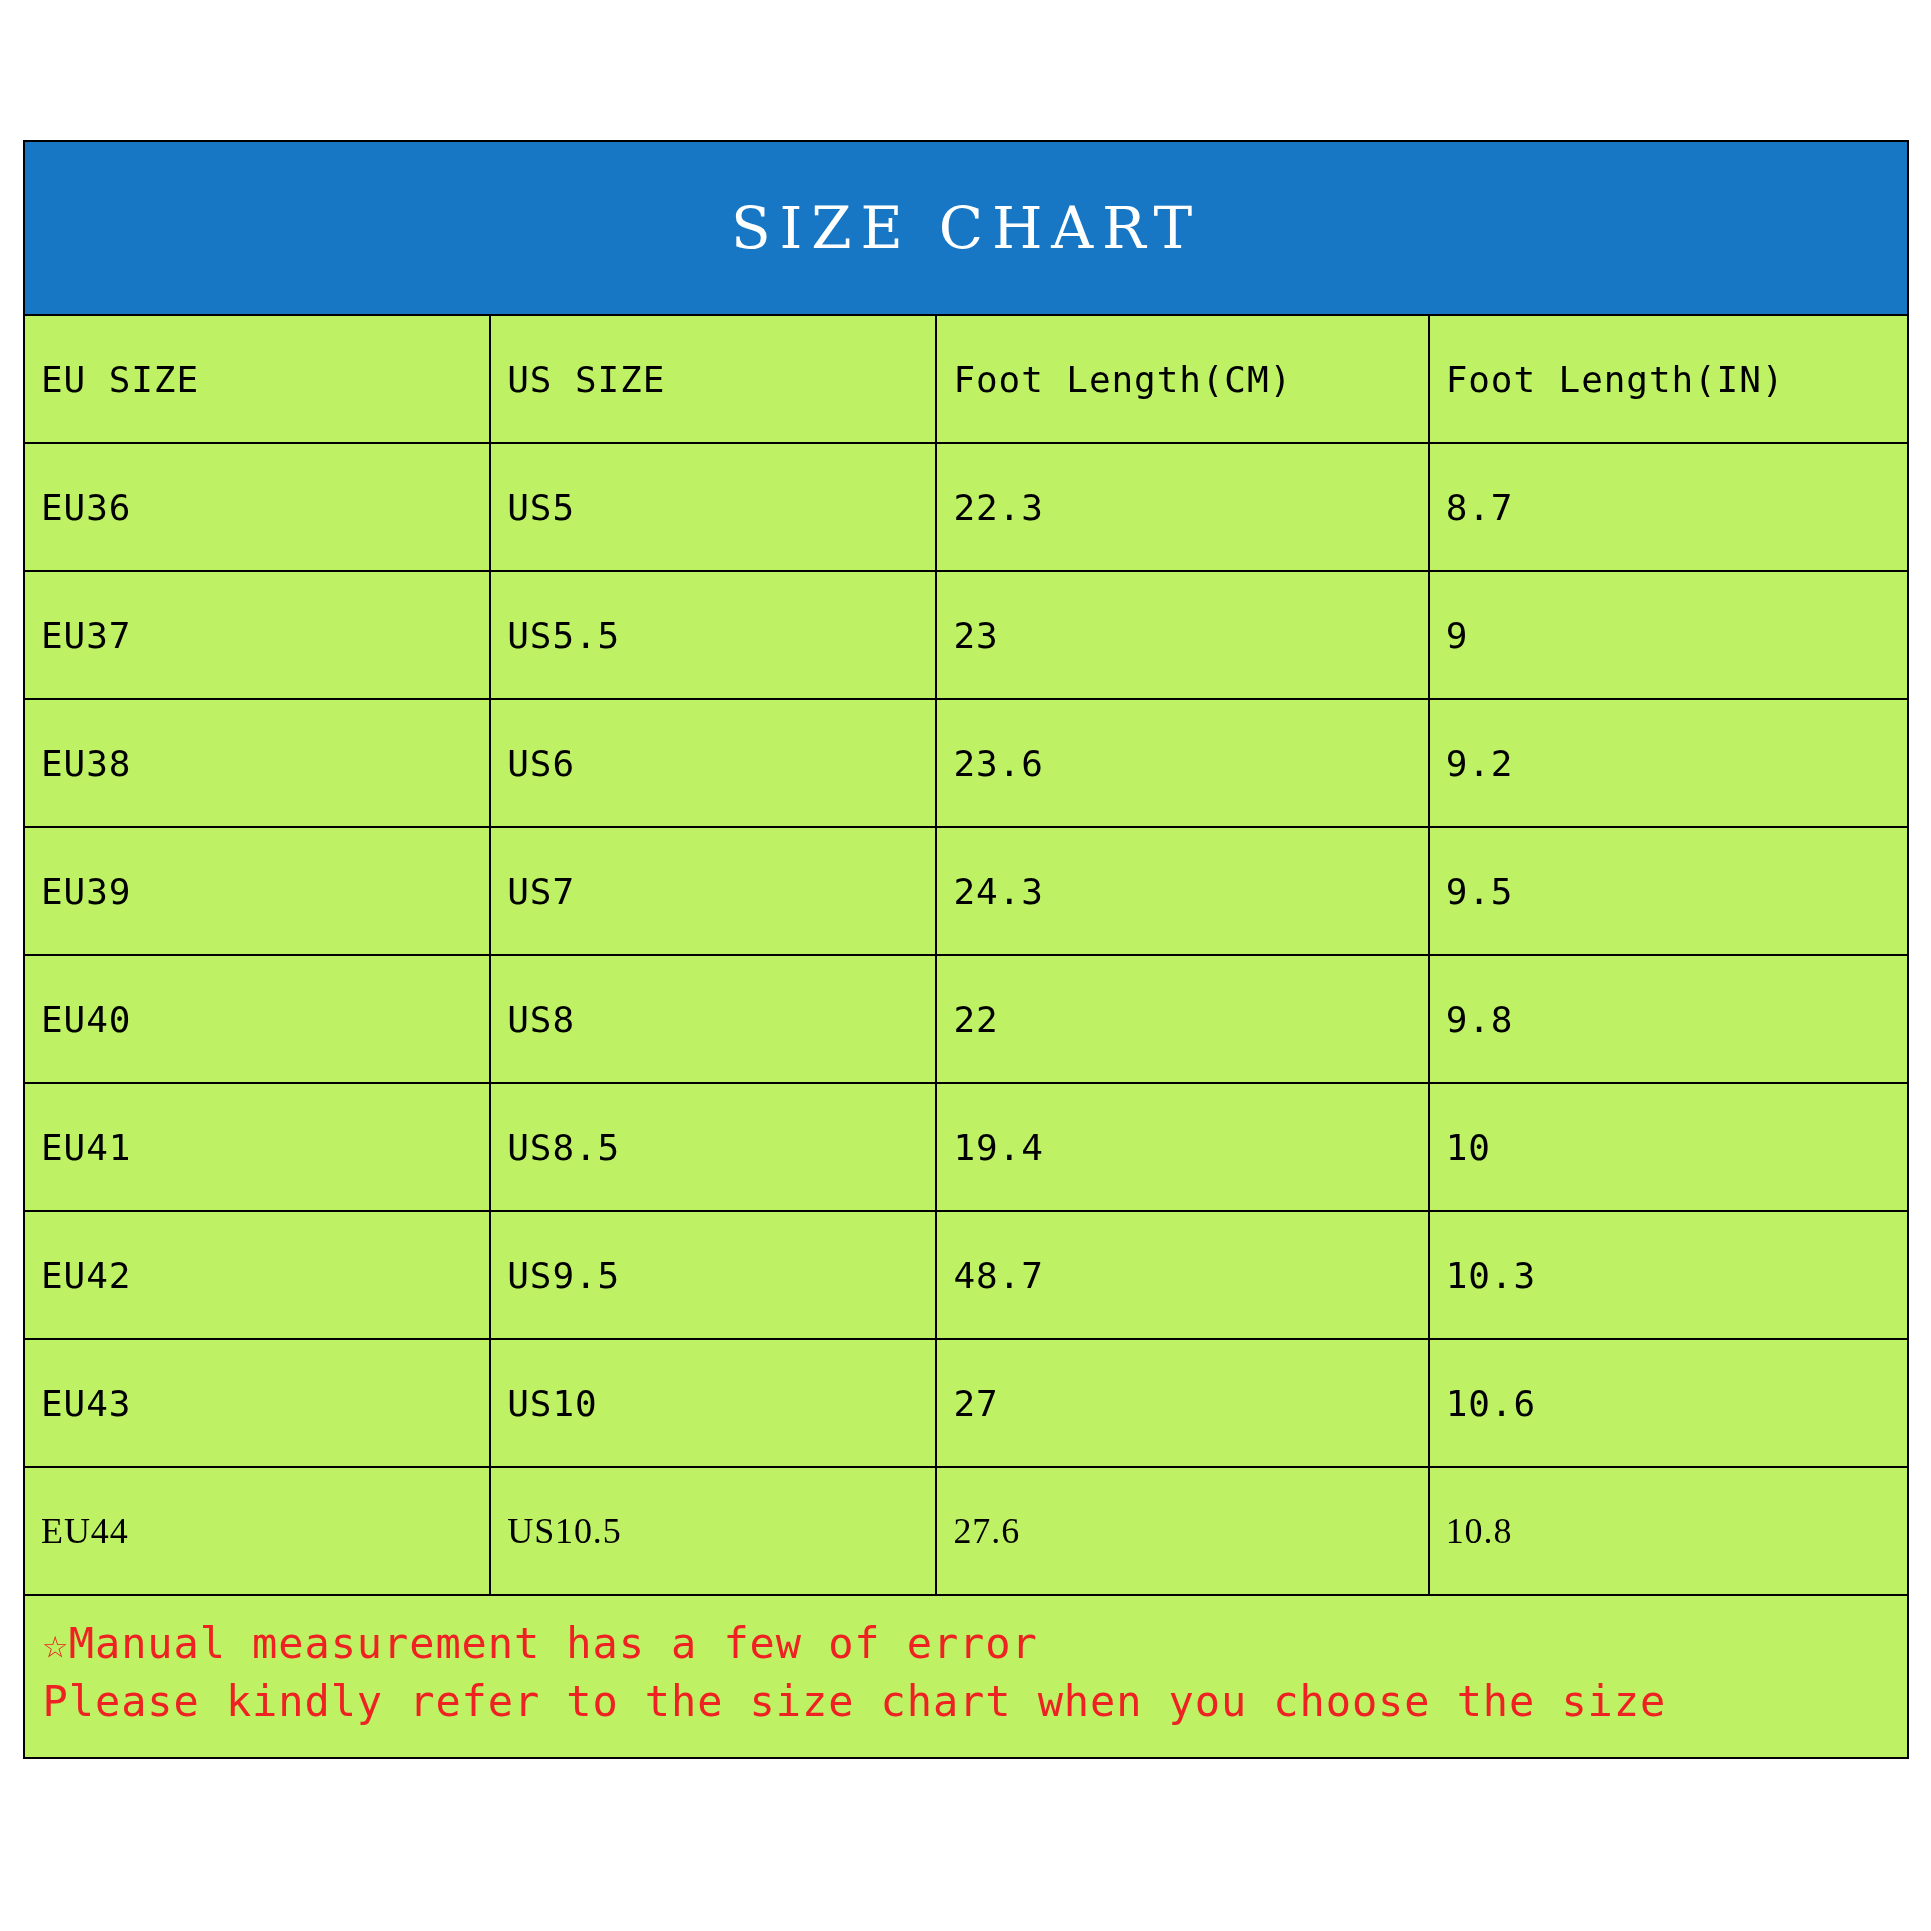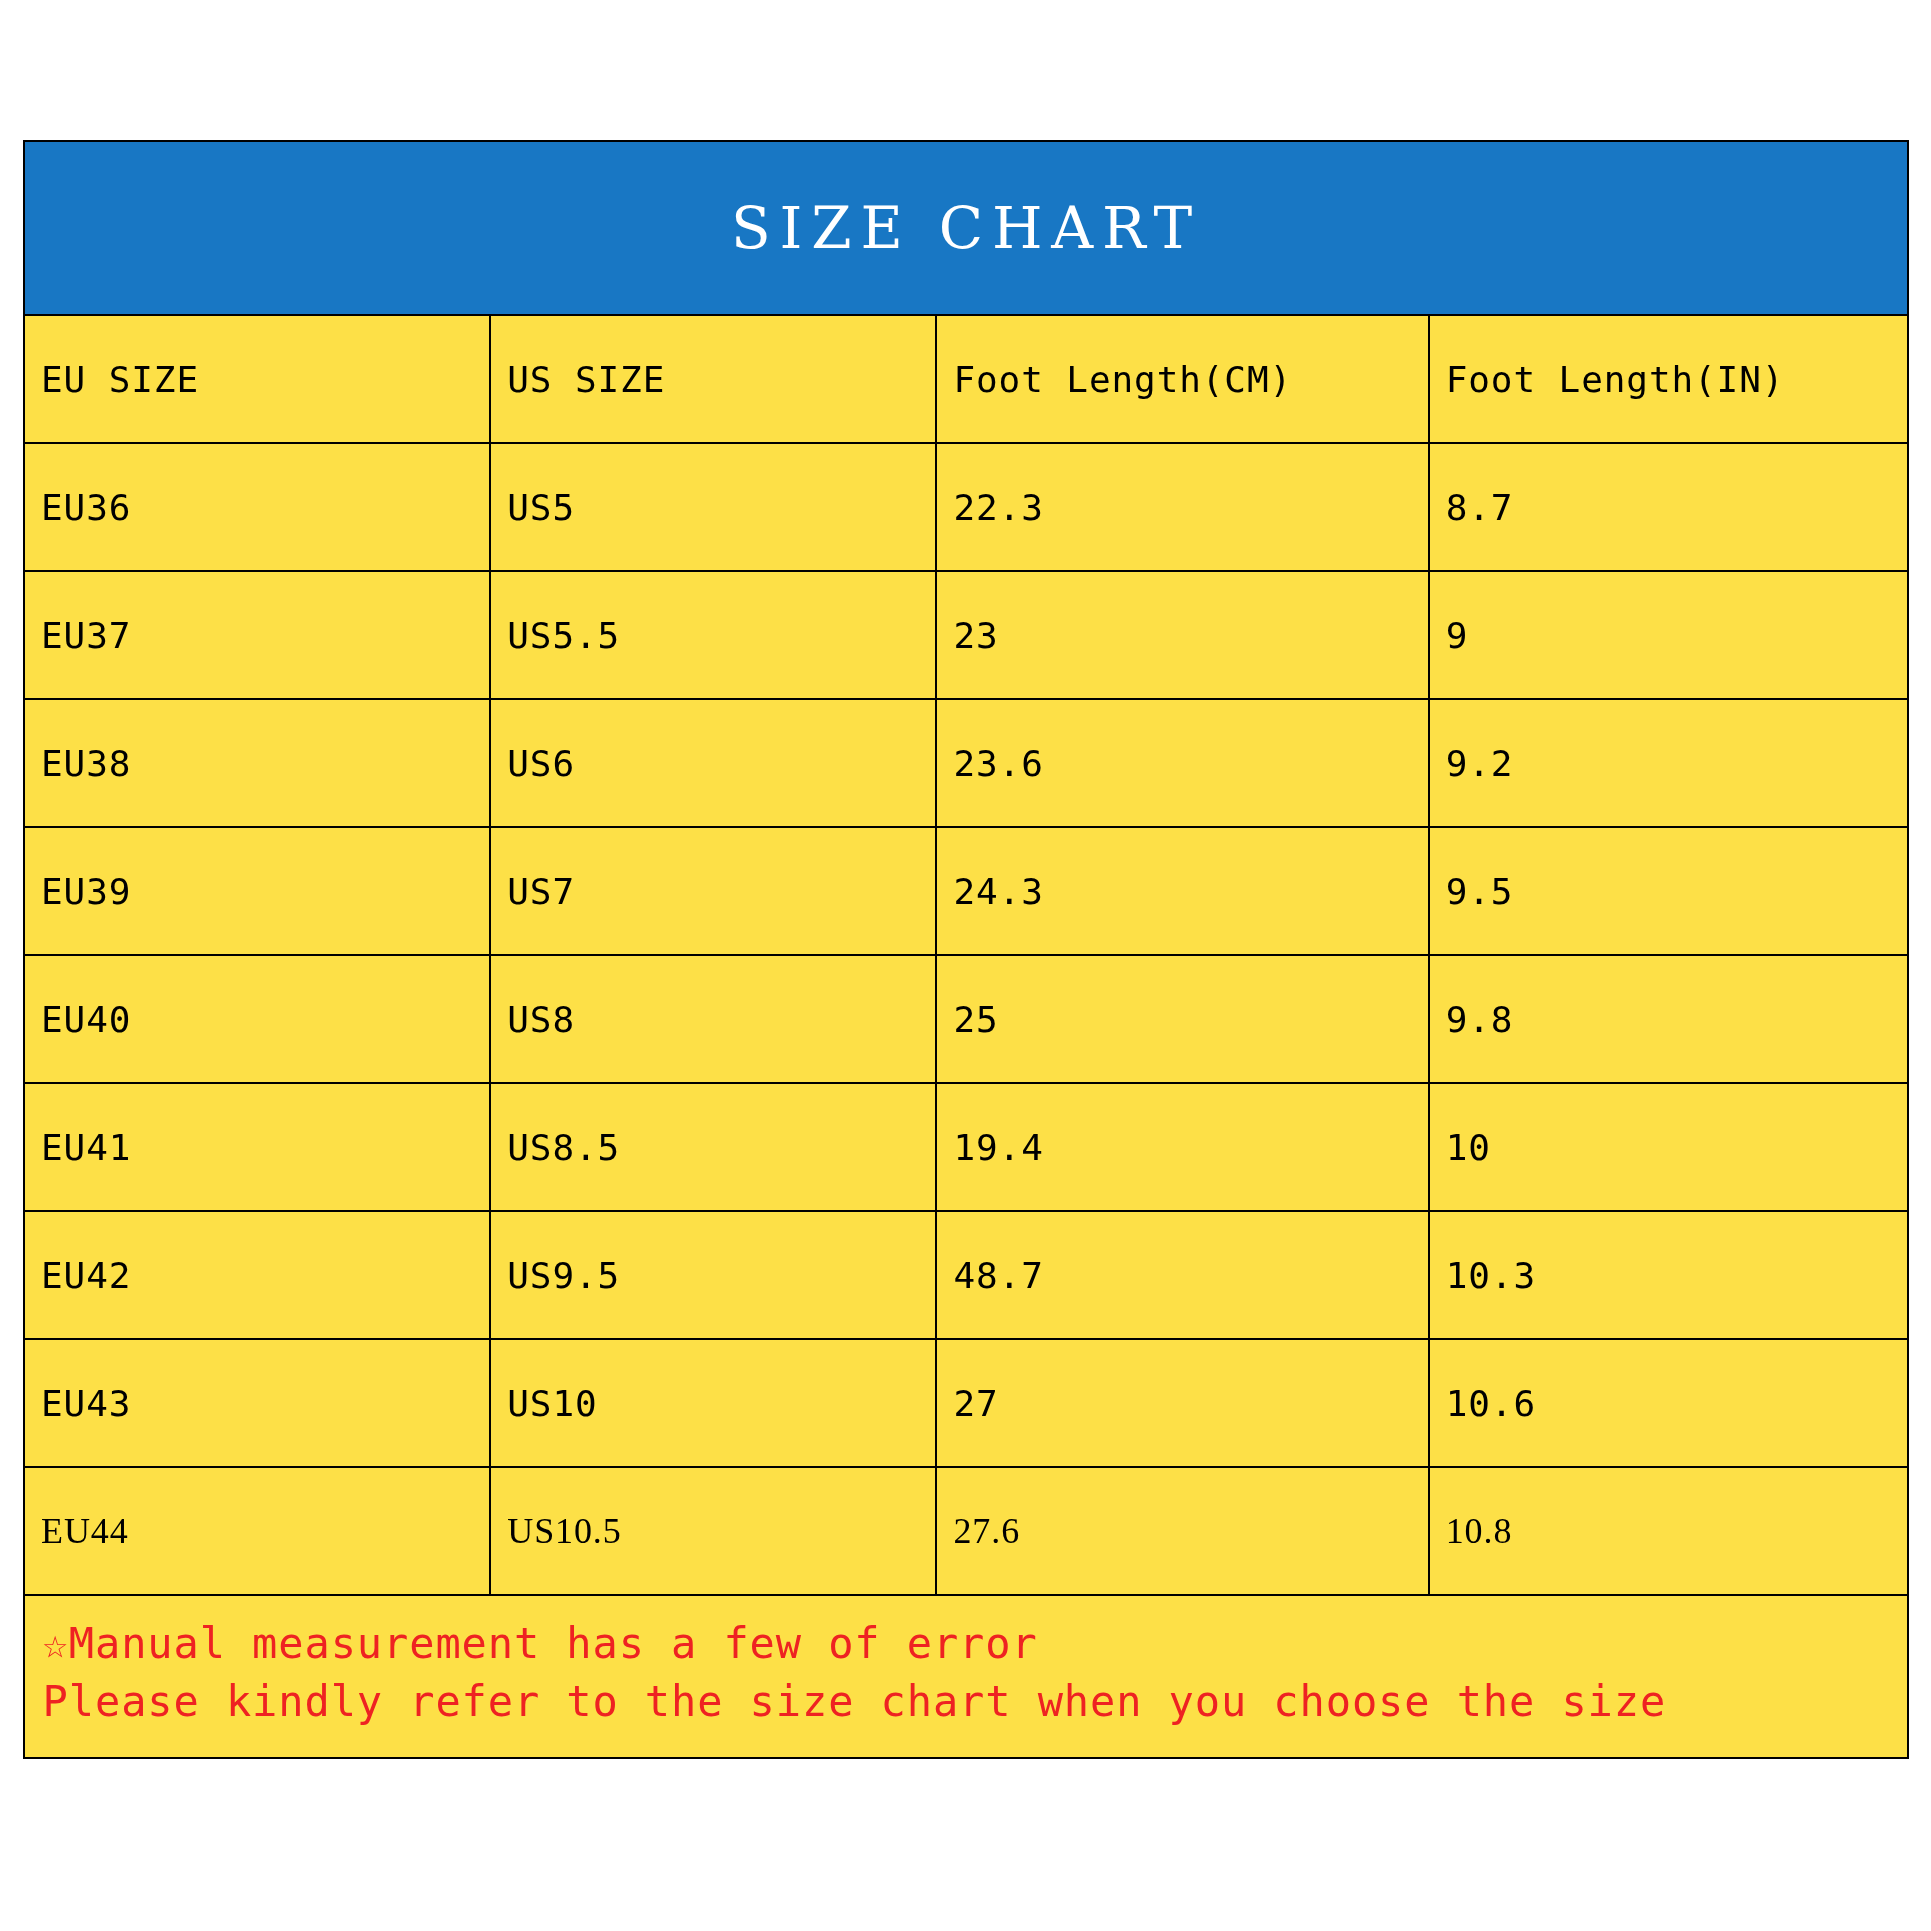--- a/index.html
+++ b/index.html
@@ -19,21 +19,21 @@
     height: 1931px;
     box-sizing: border-box;
   }
   .chart-wrap {
     position: absolute;
     left: 23px;
     top: 140px;
     width: 1886px;
     border: 2.6px solid #000000;
     box-sizing: border-box;
-    background: #fde047;
+    background: #bef264;
   }
   .title-bar {
     background: #1877c4;
     height: 174px;
     display: flex;
     align-items: center;
     justify-content: center;
     border-bottom: 2.6px solid #000000;
     box-sizing: border-box;
   }
@@ -137,21 +137,21 @@
         </tr>
         <tr>
           <td>EU39</td>
           <td>US7</td>
           <td>24.3</td>
           <td>9.5</td>
         </tr>
         <tr>
           <td>EU40</td>
           <td>US8</td>
-          <td>25</td>
+          <td>22</td>
           <td>9.8</td>
         </tr>
         <tr>
           <td>EU41</td>
           <td>US8.5</td>
           <td>19.4</td>
           <td>10</td>
         </tr>
         <tr>
           <td>EU42</td>

